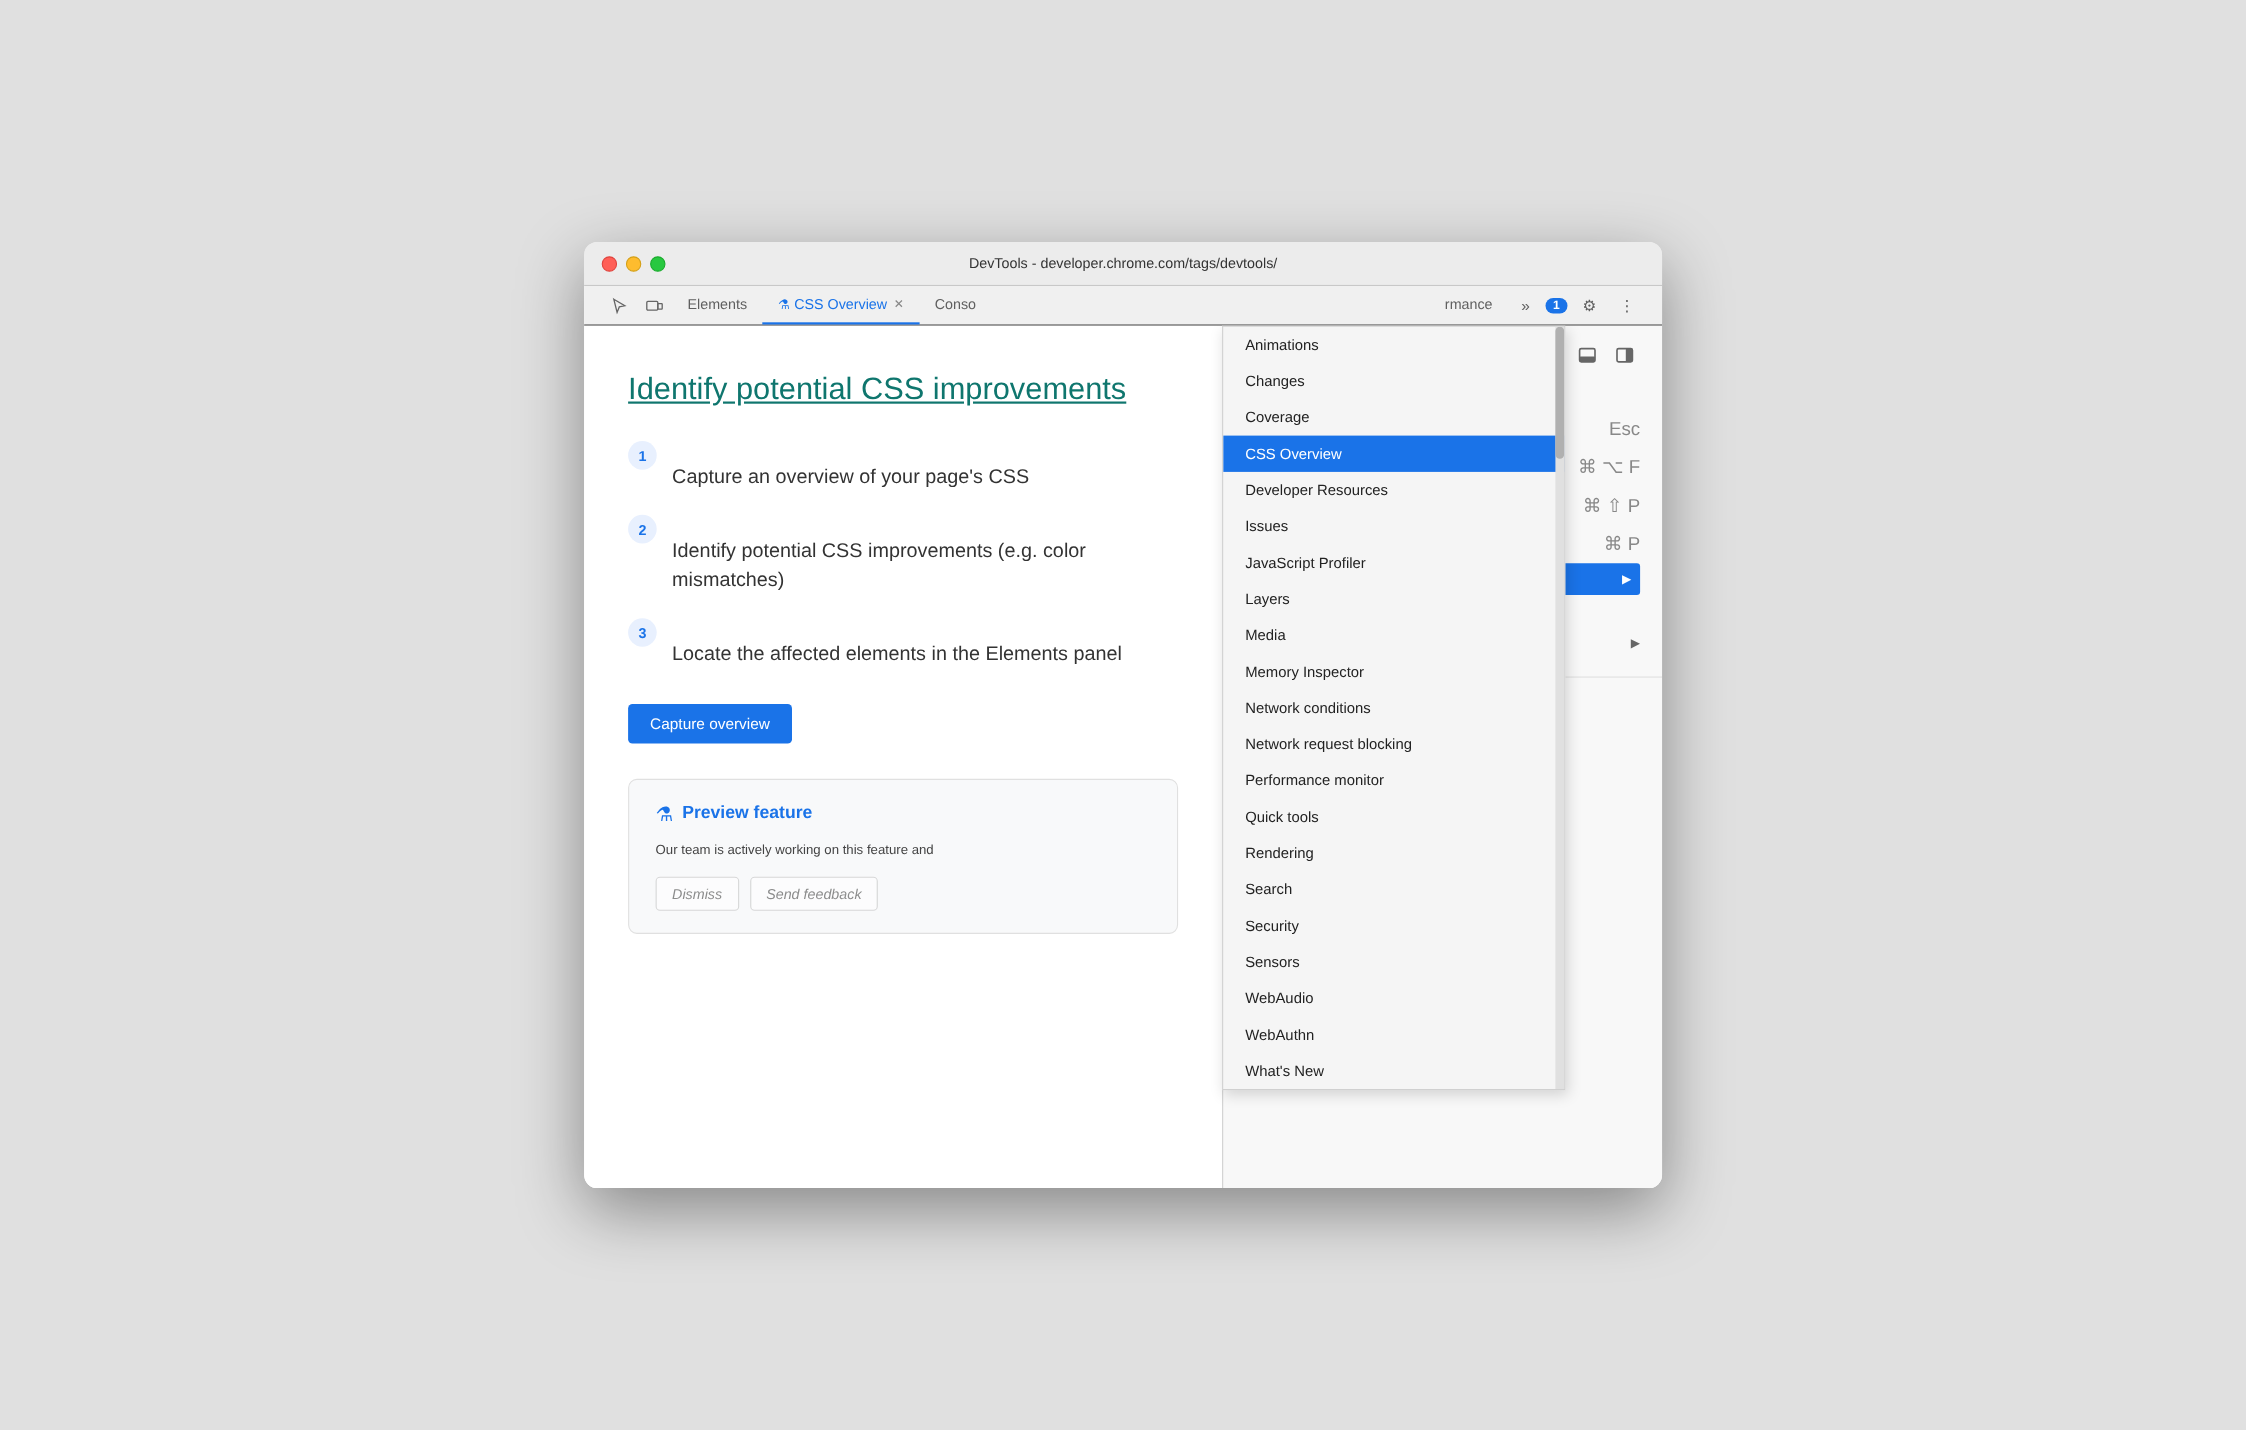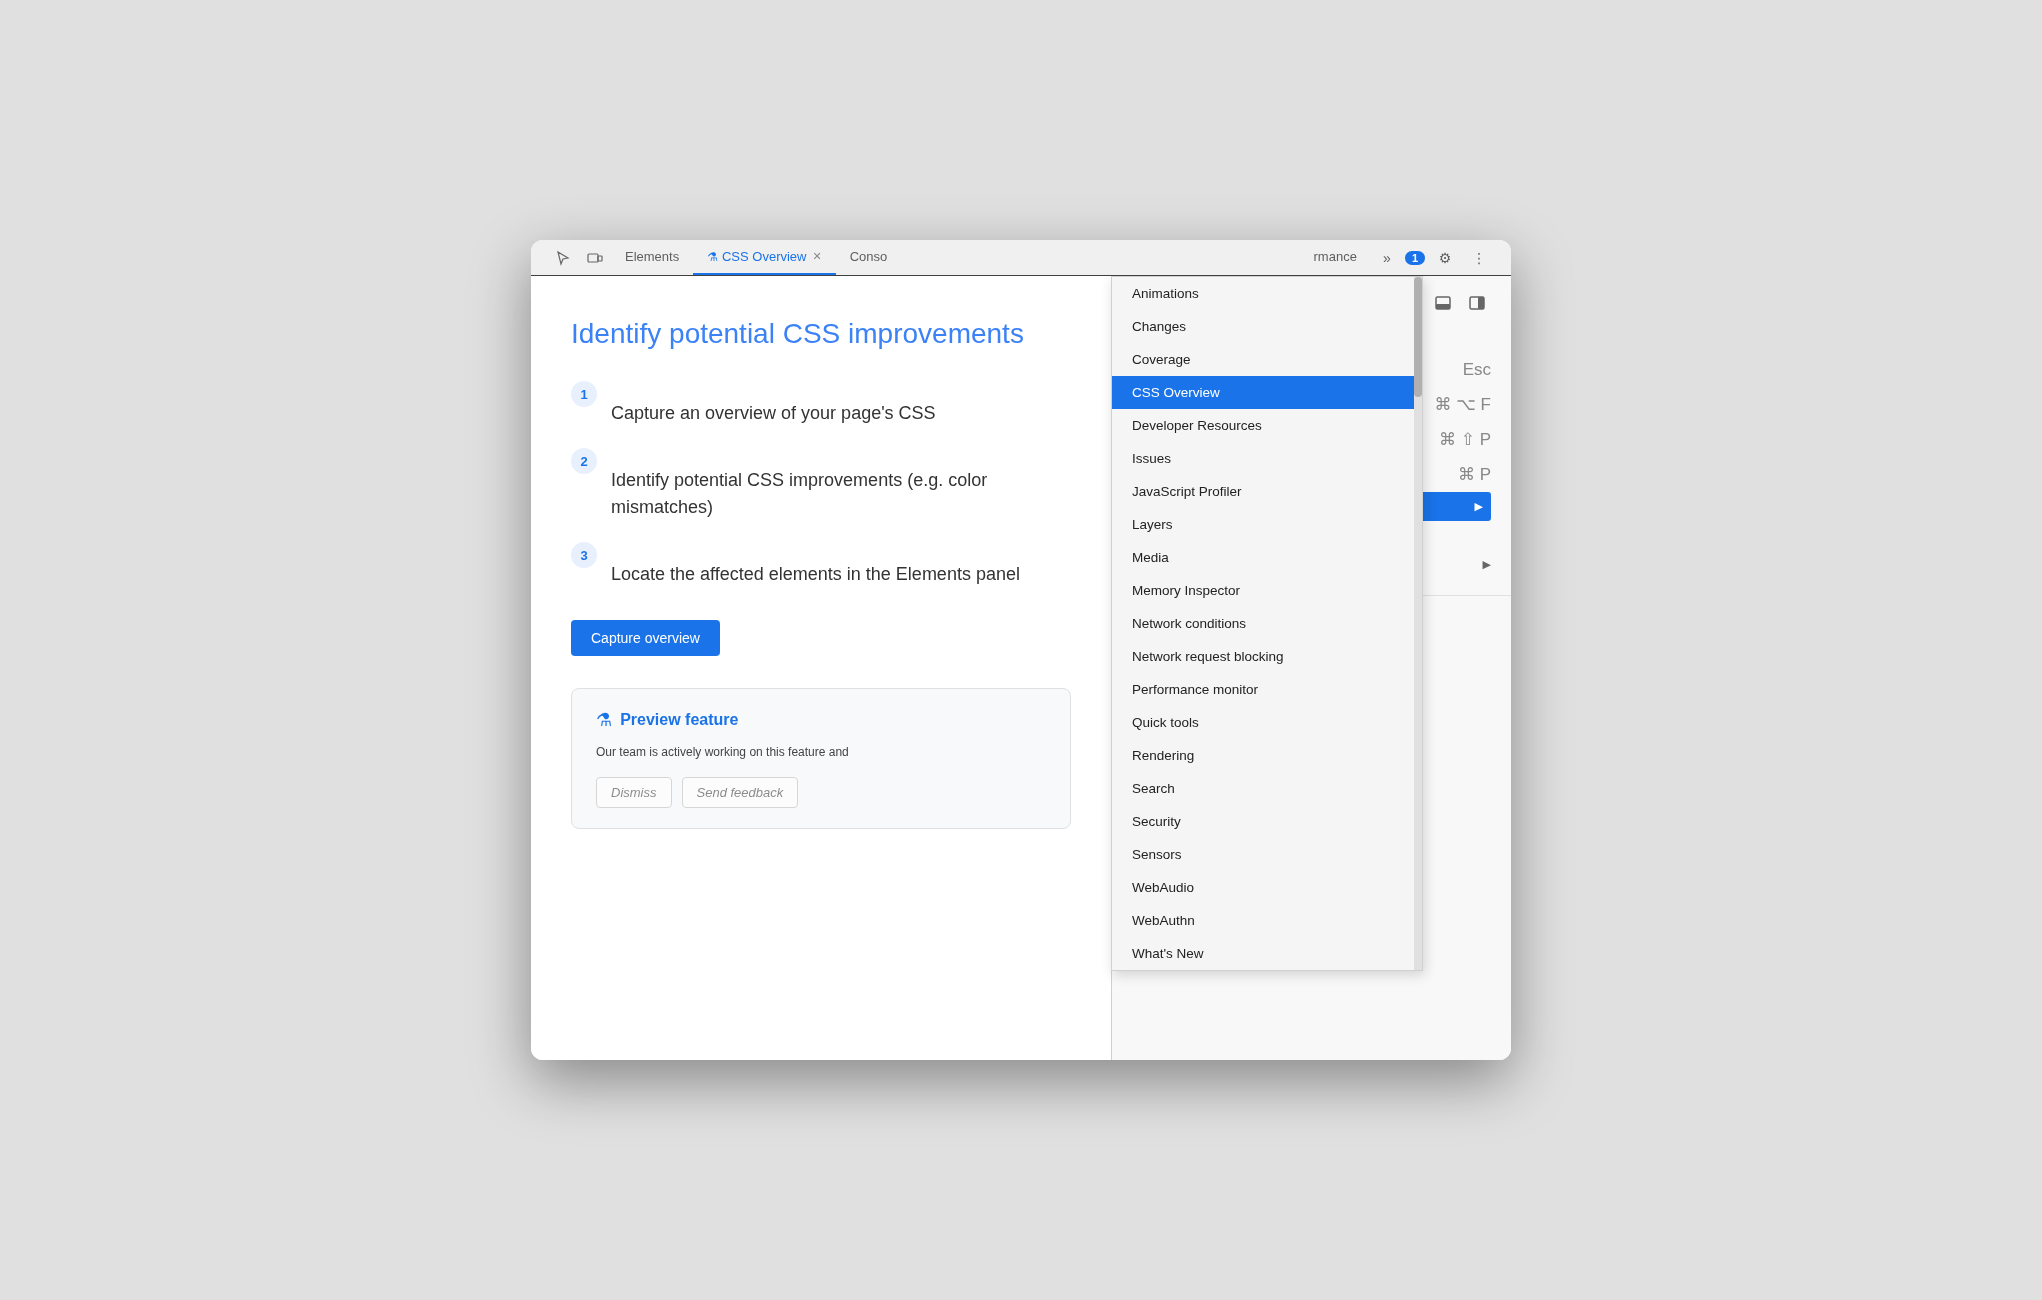--- a/index.html
+++ b/index.html
@@ -146,23 +146,24 @@
       width: 580px;
       background: white;
       padding: 40px 40px;
       overflow-y: auto;
       flex-shrink: 0;
     }
 
     .page-title {
       font-size: 28px;
       font-weight: 400;
-      color: #3b82f6;
+      color: #0f766e;
       margin-bottom: 28px;
       line-height: 1.3;
+      text-decoration: underline;
     }
 
     .steps-list {
       list-style: none;
       margin-bottom: 32px;
     }
     .step-item {
       display: flex;
       align-items: flex-start;
       gap: 14px;
@@ -359,20 +360,28 @@
       font-size: 11px;
       color: #666;
     }
     .settings-menu-item.highlighted .settings-arrow { color: white; }
   </style>
 </head>
 <body>
 
 <div class="window">
 
+  <div class="title-bar">
+    <div class="traffic-lights">
+      <div class="traffic-light tl-red"></div>
+      <div class="traffic-light tl-yellow"></div>
+      <div class="traffic-light tl-green"></div>
+    </div>
+    <span class="title-text">DevTools - developer.chrome.com/tags/devtools/</span>
+  </div>
 
   <div class="devtools">
 
     <div class="tab-bar">
       <div class="tab-icon-btn">
         <svg width="16" height="16" viewBox="0 0 16 16" fill="none">
           <path d="M3 2l10 6-5 1-2 5z" stroke="#666" stroke-width="1.2" fill="none"></path>
         </svg>
       </div>
       <div class="tab-icon-btn">

